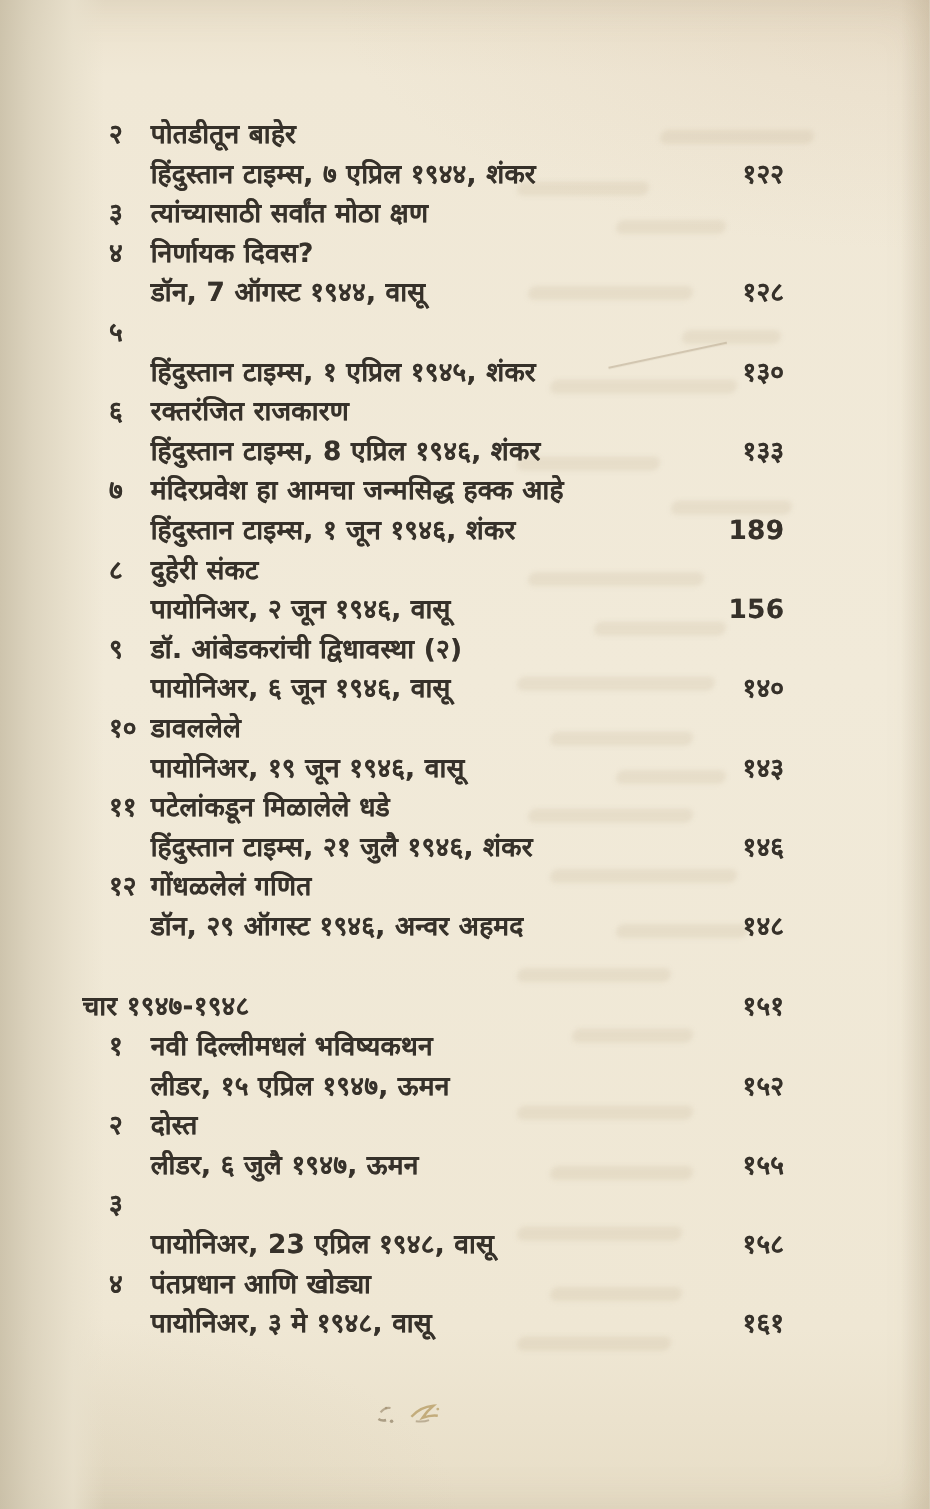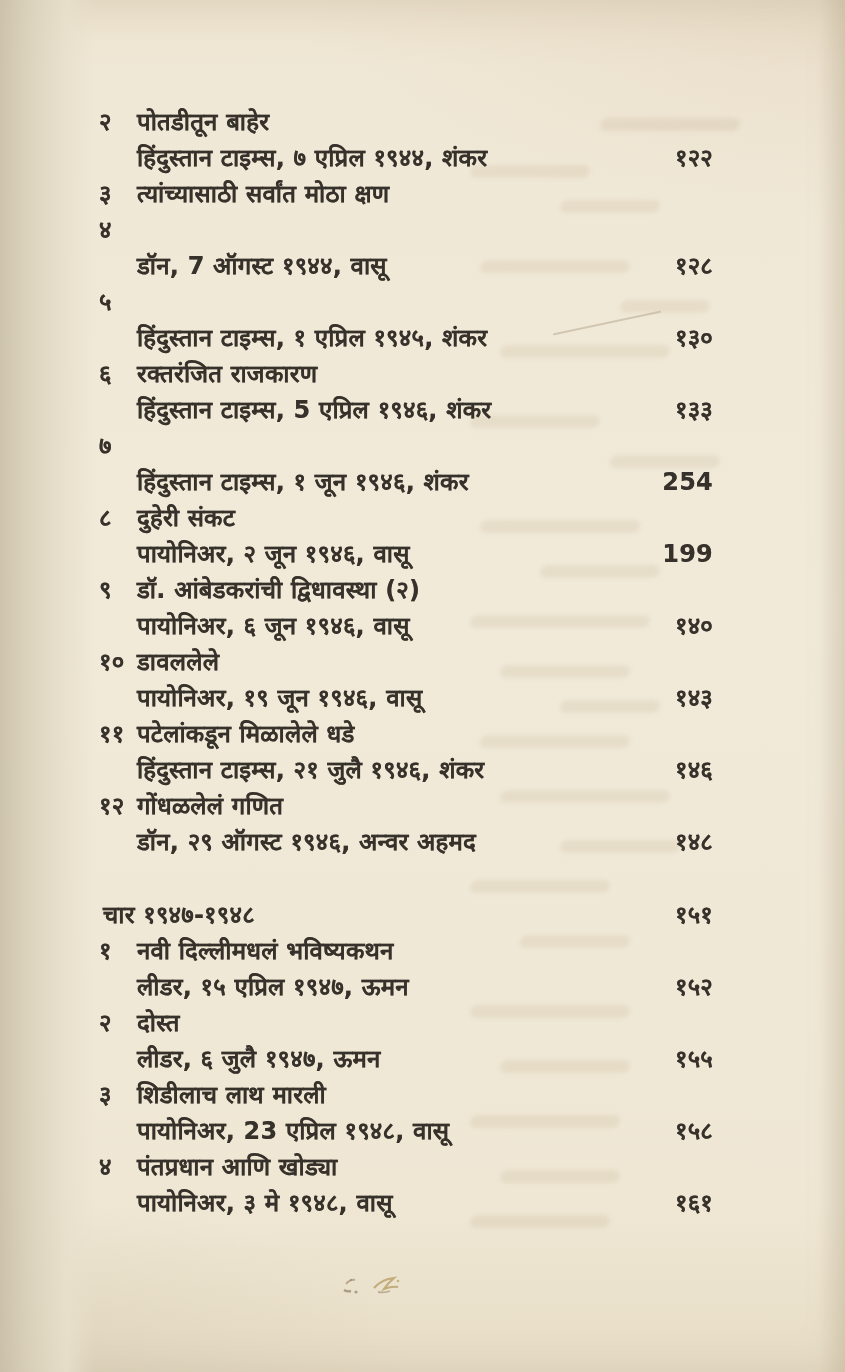--- a/index.html
+++ b/index.html
@@ -43,21 +43,21 @@
   .row{display:flex;align-items:flex-start;min-height:36px;line-height:36px;}
   .toc-text{
     font-size:24px;font-weight:bold;letter-spacing:.2px;
     text-shadow:0 0 .5px rgba(54,49,42,.55);
     white-space:nowrap;
   }
   .entry-title-row{padding-left:24px;}
   .entry-number{width:38px;flex:0 0 38px;}
   .entry-source-row{padding-left:62px;gap:43px;}
   .page-number{margin-left:auto;padding-left:20px;}
-  .section-heading-row{margin-top:37px;margin-left:28px;}
+  .section-heading-row{margin-top:37px;}
   .ornament{position:absolute;left:340px;top:1268px;width:92px;height:36px;opacity:.85;}
 </style>
 </head>
 <body>
 
 <div class="page">
 
   <div class="gutter-shade"></div>
   <div class="edge-shade-right"></div>
 
@@ -106,20 +106,21 @@
   <div>
     <div class="row entry-title-row">
       <span class="toc-text entry-number">३</span>
       <span class="toc-text">त्यांच्यासाठी सर्वांत मोठा क्षण</span>
     </div>
   </div>
 
   <div>
     <div class="row entry-title-row">
       <span class="toc-text entry-number">४</span>
+      <span class="toc-text">निर्णायक दिवस?</span>
     </div>
     <div class="row entry-source-row">
       <span class="toc-text">डॉन, 7 ऑगस्ट १९४४, वासू</span>
       <span class="toc-text page-number">१२८</span>
     </div>
   </div>
 
   <div>
     <div class="row entry-title-row">
       <span class="toc-text entry-number">५</span>
@@ -129,43 +130,44 @@
       <span class="toc-text page-number">१३०</span>
     </div>
   </div>
 
   <div>
     <div class="row entry-title-row">
       <span class="toc-text entry-number">६</span>
       <span class="toc-text">रक्तरंजित राजकारण</span>
     </div>
     <div class="row entry-source-row">
-      <span class="toc-text">हिंदुस्तान टाइम्स, 5 एप्रिल १९४६, शंकर</span>
+      <span class="toc-text">हिंदुस्तान टाइम्स, 8 एप्रिल १९४६, शंकर</span>
       <span class="toc-text page-number">१३३</span>
     </div>
   </div>
 
   <div>
     <div class="row entry-title-row">
       <span class="toc-text entry-number">७</span>
+      <span class="toc-text">मंदिरप्रवेश हा आमचा जन्मसिद्ध हक्क आहे</span>
     </div>
     <div class="row entry-source-row">
       <span class="toc-text">हिंदुस्तान टाइम्स, १ जून १९४६, शंकर</span>
-      <span class="toc-text page-number">254</span>
+      <span class="toc-text page-number">189</span>
     </div>
   </div>
 
   <div>
     <div class="row entry-title-row">
       <span class="toc-text entry-number">८</span>
       <span class="toc-text">दुहेरी संकट</span>
     </div>
     <div class="row entry-source-row">
       <span class="toc-text">पायोनिअर, २ जून १९४६, वासू</span>
-      <span class="toc-text page-number">199</span>
+      <span class="toc-text page-number">156</span>
     </div>
   </div>
 
   <div>
     <div class="row entry-title-row">
       <span class="toc-text entry-number">९</span>
       <span class="toc-text">डॉ. आंबेडकरांची द्विधावस्था (२)</span>
     </div>
     <div class="row entry-source-row">
       <span class="toc-text">पायोनिअर, ६ जून १९४६, वासू</span>
@@ -232,21 +234,20 @@
     </div>
     <div class="row entry-source-row">
       <span class="toc-text">लीडर, ६ जुलै १९४७, ऊमन</span>
       <span class="toc-text page-number">१५५</span>
     </div>
   </div>
 
   <div>
     <div class="row entry-title-row">
       <span class="toc-text entry-number">३</span>
-      <span class="toc-text">शिडीलाच लाथ मारली</span>
     </div>
     <div class="row entry-source-row">
       <span class="toc-text">पायोनिअर, 23 एप्रिल १९४८, वासू</span>
       <span class="toc-text page-number">१५८</span>
     </div>
   </div>
 
   <div>
     <div class="row entry-title-row">
       <span class="toc-text entry-number">४</span>

